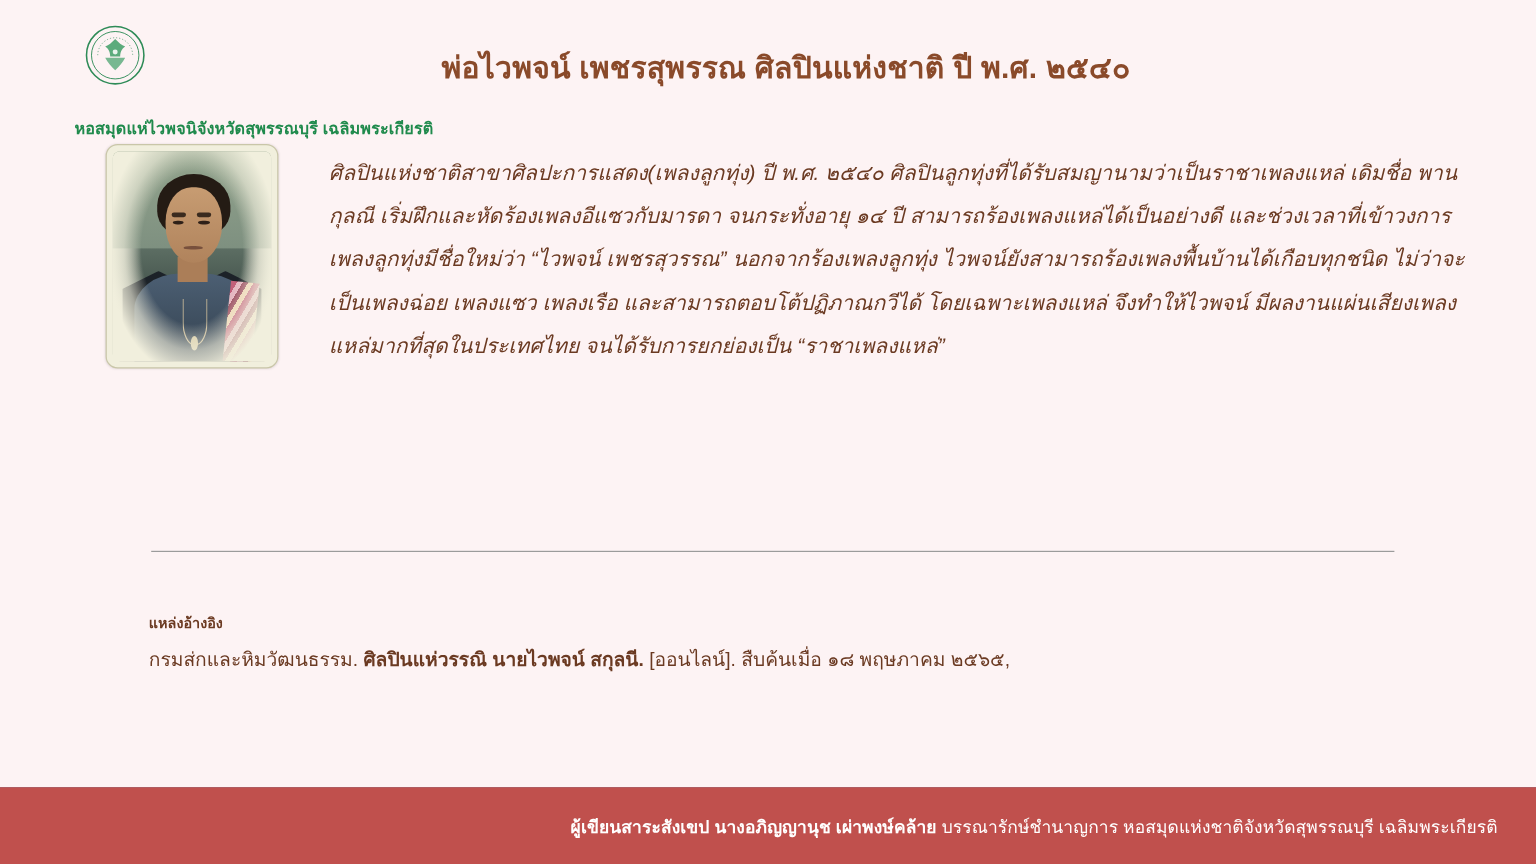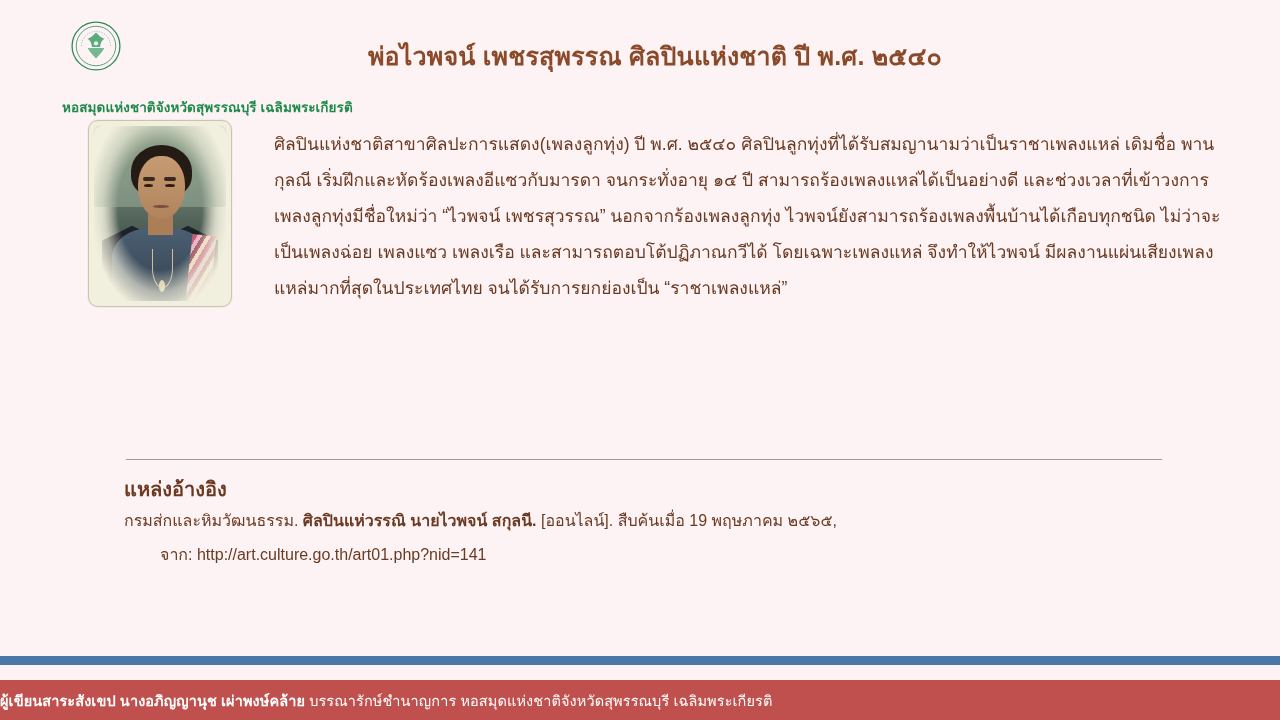--- a/index.html
+++ b/index.html
@@ -157,21 +157,21 @@
   #body-text {
     position: absolute;
     left: 118px;
     top: 126px;
     width: 1114px;
     font-size: 17.5px;
     line-height: 36px;
     color: #6b3a22;
     text-align: left;
   }
-  #body-text p { margin: 0; }
+  #body-text p { margin: 0; font-style: italic; }
   #para-1 {
     text-indent: 0;
   }
   #para-1 .wrapflow {
     float: left;
     width: 156px;
     height: 185px;
   }
   #para-2 {
     text-indent: 38px;
@@ -190,23 +190,24 @@
 
   
   #reference {
     position: absolute;
     left: 124px;
     top: 474px;
     width: 1050px;
     color: #6b3a22;
   }
   #ref-heading {
-    font-size: 20px;
+    font-size: 12px;
     font-weight: bold;
     line-height: 30px;
+    margin-top: 30px;
   }
   #ref-line-1 {
     font-size: 16px;
     line-height: 34px;
     white-space: nowrap;
   }
   #ref-line-1 .bold { font-weight: bold; }
   #ref-line-2 {
     font-size: 16px;
     line-height: 34px;
@@ -218,24 +219,25 @@
     position: absolute;
     left: 0; right: 0;
     bottom: 55px;
     height: 9px;
     background: #4a77a8;
   }
   #footer-red {
     position: absolute;
     left: 0; right: 0;
     bottom: 0;
-    height: 40px;
+    height: 64px;
     background: #c0504d;
     display: flex;
     align-items: center;
+    justify-content: flex-end;
     padding-right: 32px;
     box-sizing: border-box;
   }
   #footer-text {
     color: #ffffff;
     font-size: 14.5px;
     white-space: nowrap;
     letter-spacing: .1px;
   }
   #footer-text .strong { font-weight: bold; }
@@ -247,21 +249,21 @@
 
   <div id="logo-block">
     <svg id="seal" viewBox="0 0 100 100">
       <circle cx="50" cy="50" r="46" fill="none" stroke="#2e8b57" stroke-width="2.5"></circle>
       <circle cx="50" cy="50" r="38" fill="none" stroke="#2e8b57" stroke-width="1.5"></circle>
       <path d="M50 24 C44 30 40 34 34 36 C40 40 42 46 42 52 L58 52 C58 46 60 40 66 36 C60 34 56 30 50 24 Z" fill="#3f9e66" opacity=".85"></path>
       <path d="M34 54 C38 62 44 68 50 74 C56 68 62 62 66 54 Z" fill="#3f9e66" opacity=".7"></path>
       <circle cx="50" cy="45" r="4" fill="#e8f3ec"></circle>
       <path d="M22 50 a28 28 0 0 1 56 0" fill="none" stroke="#2e8b57" stroke-width="1" stroke-dasharray="2 3"></path>
     </svg>
-    <div id="library-name">หอสมุดแห่งชาติจังหวัดสุพรรณบุรี  เฉลิมพระเกียรติ</div>
+    <div id="library-name">หอสมุดแห่ไวพจนิจังหวัดสุพรรณบุรี  เฉลิมพระเกียรติ</div>
   </div>
 
   <div id="title">พ่อไวพจน์ เพชรสุพรรณ ศิลปินแห่งชาติ ปี พ.ศ. ๒๕๔๐</div>
 
   <div id="portrait-frame">
     <div id="portrait-photo">
       <div class="sky"></div>
       <div class="jacket"></div>
       <div class="shirt"></div>
       <div class="scarf"></div>
@@ -286,23 +288,22 @@
     </p>
   </div>
 
   <div id="divider"></div>
 
   <div id="reference">
     <div id="ref-heading">แหล่งอ้างอิง</div>
     <div id="ref-line-1">
       <span>กรมส่กและหิมวัฒนธรรม.</span>
       <span class="bold">ศิลปินแห่วรรณิ นายไวพจน์ สกุลนี.</span>
-      <span>[ออนไลน์]. สืบค้นเมื่อ 19 พฤษภาคม ๒๕๖๕,</span>
+      <span>[ออนไลน์]. สืบค้นเมื่อ ๑๘ พฤษภาคม ๒๕๖๕,</span>
     </div>
-    <div id="ref-line-2">จาก: http://art.culture.go.th/art01.php?nid=141</div>
   </div>
 
   <div id="footer-blue"></div>
   <div id="footer-red">
     <div id="footer-text">
       <span class="strong">ผู้เขียนสาระสังเขป นางอภิญญานุช เผ่าพงษ์คล้าย</span>
       <span>บรรณารักษ์ชำนาญการ หอสมุดแห่งชาติจังหวัดสุพรรณบุรี เฉลิมพระเกียรติ</span>
     </div>
   </div>
 

